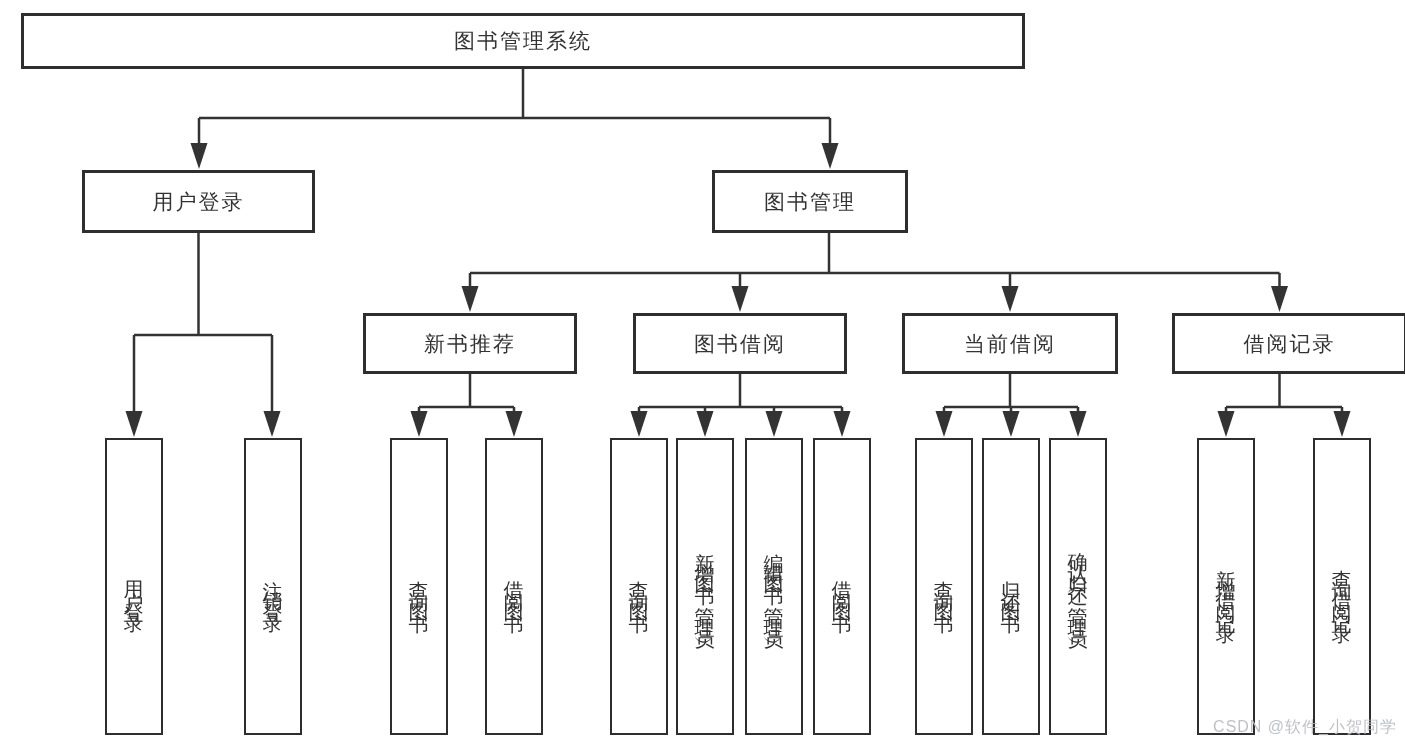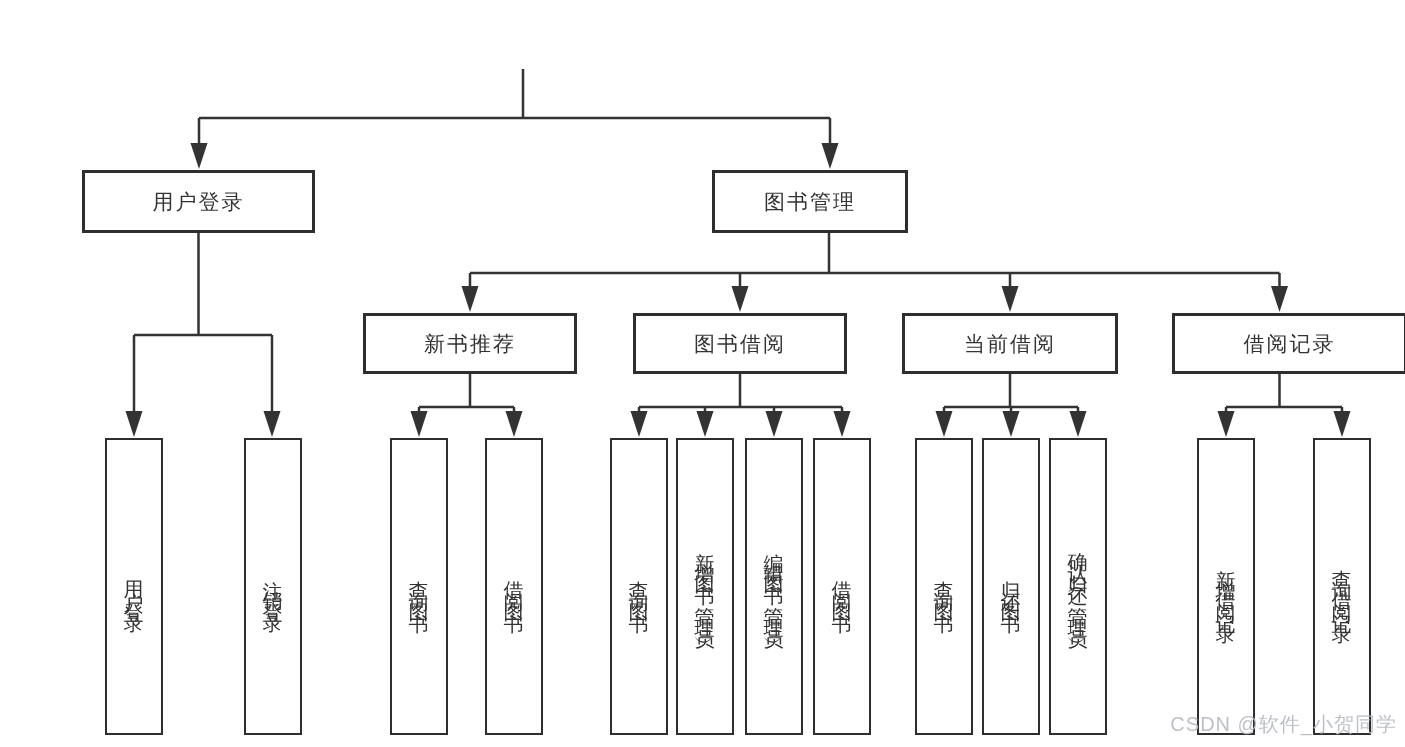--- a/index.html
+++ b/index.html
@@ -34,21 +34,21 @@
     border-width:2.5px; letter-spacing:0;
     overflow:hidden;
   }
   .vtext {
     writing-mode:vertical-rl; text-orientation:mixed;
     font-size:20px; line-height:1; letter-spacing:11px;
     color:#333333;
   }
   .watermark {
     position:absolute; right:8px; bottom:9px;
-    font-size:20px; color:rgba(185,189,195,0.95);
+    font-size:16px; color:rgba(185,189,195,0.95);
     letter-spacing:1px; white-space:nowrap;
   }
 </style>
 </head>
 <body>
 
 <div class="canvas">
 
   <svg class="connectors" viewBox="0 0 1405 747" aria-hidden="true">
     <path class="stems" d="
@@ -75,20 +75,23 @@
       <polygon class="arrowhead" points="765.5,411 782.5,411 774,437"></polygon>
       <polygon class="arrowhead" points="833.5,411 850.5,411 842,437"></polygon>
       <polygon class="arrowhead" points="935.5,411 952.5,411 944,437"></polygon>
       <polygon class="arrowhead" points="1002.5,411 1019.5,411 1011,437"></polygon>
       <polygon class="arrowhead" points="1069.5,411 1086.5,411 1078,437"></polygon>
       <polygon class="arrowhead" points="1217.5,411 1234.5,411 1226,437"></polygon>
       <polygon class="arrowhead" points="1333.5,411 1350.5,411 1342,437"></polygon>
     </g>
   </svg>
 
+  <div class="box root">
+    <span>图书管理系统</span>
+  </div>
 
   <div class="box l2 l2-user">
     <span>用户登录</span>
   </div>
   <div class="box l2 l2-book">
     <span>图书管理</span>
   </div>
 
   <div class="box l3 l3-a">
     <span>新书推荐</span>

